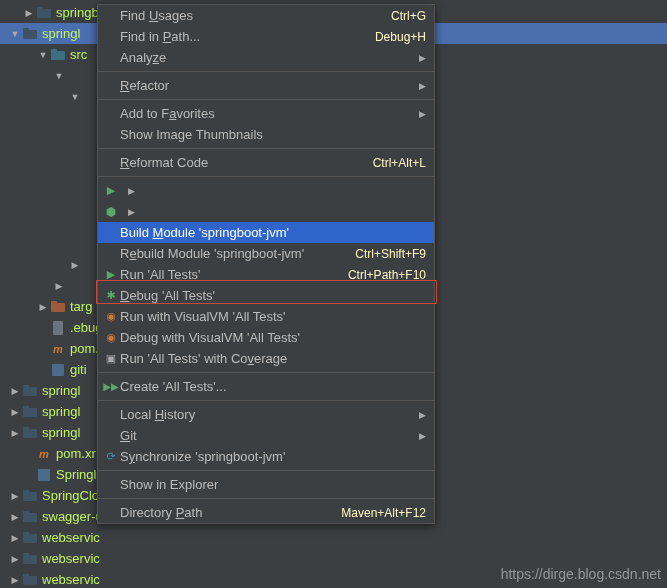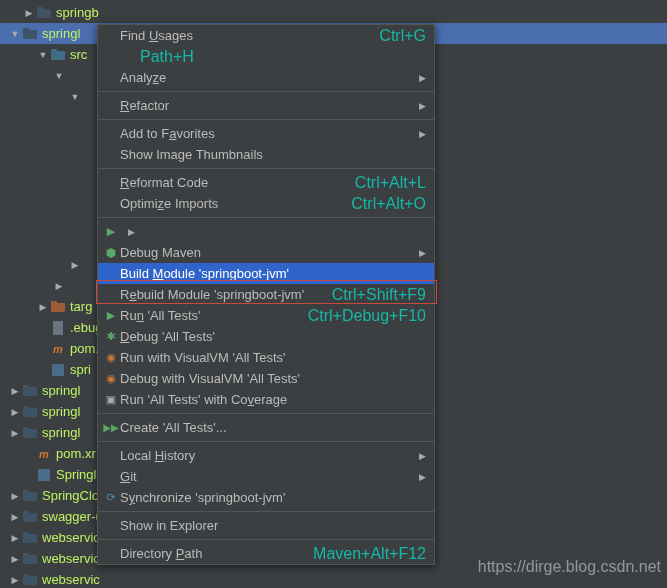--- a/index.html
+++ b/index.html
@@ -44,21 +44,21 @@
       margin-right: 4px;
       font-size: 11px;
     }
     .folder-icon { color: #87939a; }
     .maven-icon { color: #cc7832; font-style: italic; font-weight: bold; }
     .label { color: #bef264; }
 
     .context-menu {
       position: absolute;
       left: 97px;
-      top: 24px;
+      top: 4px;
       width: 338px;
       background: #3c3f41;
       border: 1px solid #555555;
       box-shadow: 0 2px 8px rgba(0,0,0,0.6);
       z-index: 100;
     }
     .menu-item {
       display: flex;
       align-items: center;
       height: 21px;
@@ -71,22 +71,22 @@
       color: #ffffff;
     }
     .menu-icon {
       width: 18px;
       display: inline-flex;
       justify-content: center;
       font-size: 11px;
     }
     .menu-label { flex: 1; }
     .menu-shortcut {
-      color: #14b8a6;
-      font-size: 16px;
+      color: #fef9c3;
+      font-size: 12px;
       margin-left: 20px;
       text-align: right;
     }
     .menu-arrow {
       font-size: 9px;
       color: #aaa;
       margin-left: 8px;
     }
     .menu-sep {
       height: 1px;
@@ -100,23 +100,23 @@
       top: 280px;
       width: 341px;
       height: 24px;
       border: 1.5px solid #c94a3b;
       pointer-events: none;
       z-index: 200;
     }
     .watermark {
       position: absolute;
       right: 6px;
-      bottom: 12px;
+      bottom: 6px;
       color: rgba(220,220,220,0.55);
-      font-size: 16px;
+      font-size: 14px;
       z-index: 5;
     }
   </style>
 </head>
 <body>
 
 <div class="tree">
     <div class="tree-row">
       <span class="indent" style="width: 18px;"></span>
       <span class="arrow right"></span>
@@ -244,21 +244,21 @@
       <span class="label">pom.x</span>
     </div>
     <div class="tree-row">
       <span class="indent" style="width: 32px;"></span>
       <span class="arrow"></span>
       <span class="icon">
         <svg width="12" height="12">
           <rect x="0" y="0" width="12" height="12" fill="#4a6b8a" rx="1"></rect>
         </svg>
       </span>
-      <span class="label">spri</span>
+      <span class="label">giti</span>
     </div>
     <div class="tree-row">
       <span class="indent" style="width: 4px;"></span>
       <span class="arrow right"></span>
       <span class="icon folder-icon">
         <svg width="14" height="12">
           <rect x="0" y="2" width="14" height="9" fill="#3e5364" rx="1"></rect>
           <rect x="0" y="0" width="6" height="4" fill="#3e5364" rx="1"></rect>
         </svg>
       </span>
@@ -360,21 +360,22 @@
   </div>
 
 <div class="context-menu">
     <div class="menu-item">
       <span class="menu-icon"></span>
       <span class="menu-label">Find <span class="underline">U</span>sages</span>
       <span class="menu-shortcut">Ctrl+G</span>
     </div>
     <div class="menu-item">
       <span class="menu-icon"></span>
-      <span class="menu-shortcut">Path+H</span>
+      <span class="menu-label">Find in <span class="underline">P</span>ath...</span>
+      <span class="menu-shortcut">Debug+H</span>
     </div>
     <div class="menu-item">
       <span class="menu-icon"></span>
       <span class="menu-label">Analy<span class="underline">z</span>e</span>
       <span class="menu-arrow">▶</span>
     </div>
     <div class="menu-sep"></div>
     <div class="menu-item">
       <span class="menu-icon"></span>
       <span class="menu-label"><span class="underline">R</span>efactor</span>
@@ -389,54 +390,48 @@
     <div class="menu-item">
       <span class="menu-icon"></span>
       <span class="menu-label">Show Image Thumbnails</span>
     </div>
     <div class="menu-sep"></div>
     <div class="menu-item">
       <span class="menu-icon"></span>
       <span class="menu-label"><span class="underline">R</span>eformat Code</span>
       <span class="menu-shortcut">Ctrl+Alt+L</span>
     </div>
-    <div class="menu-item">
-      <span class="menu-icon"></span>
-      <span class="menu-label">Optimi<span class="underline">z</span>e Imports</span>
-      <span class="menu-shortcut">Ctrl+Alt+O</span>
-    </div>
     <div class="menu-sep"></div>
     <div class="menu-item">
       <span class="menu-icon">
         <span style="color:#59a869">▶</span>
       </span>
       <span class="menu-arrow">▶</span>
     </div>
     <div class="menu-item">
       <span class="menu-icon">
         <span style="color:#59a869;font-size:12px">⬢</span>
       </span>
-      <span class="menu-label">Debug Maven</span>
       <span class="menu-arrow">▶</span>
     </div>
     <div class="menu-item highlight">
       <span class="menu-icon"></span>
       <span class="menu-label">Build <span class="underline">M</span>odule 'springboot-jvm'</span>
     </div>
     <div class="menu-item">
       <span class="menu-icon"></span>
       <span class="menu-label">R<span class="underline">e</span>build Module 'springboot-jvm'</span>
       <span class="menu-shortcut">Ctrl+Shift+F9</span>
     </div>
     <div class="menu-item">
       <span class="menu-icon">
         <span style="color:#59a869">▶</span>
       </span>
       <span class="menu-label">Ru<span class="underline">n</span> 'All Tests'</span>
-      <span class="menu-shortcut">Ctrl+Debug+F10</span>
+      <span class="menu-shortcut">Ctrl+Path+F10</span>
     </div>
     <div class="menu-item">
       <span class="menu-icon">
         <span style="color:#59a869">✱</span>
       </span>
       <span class="menu-label"><span class="underline">D</span>ebug 'All Tests'</span>
     </div>
     <div class="menu-item">
       <span class="menu-icon">
         <span style="color:#cc7832">◉</span>

